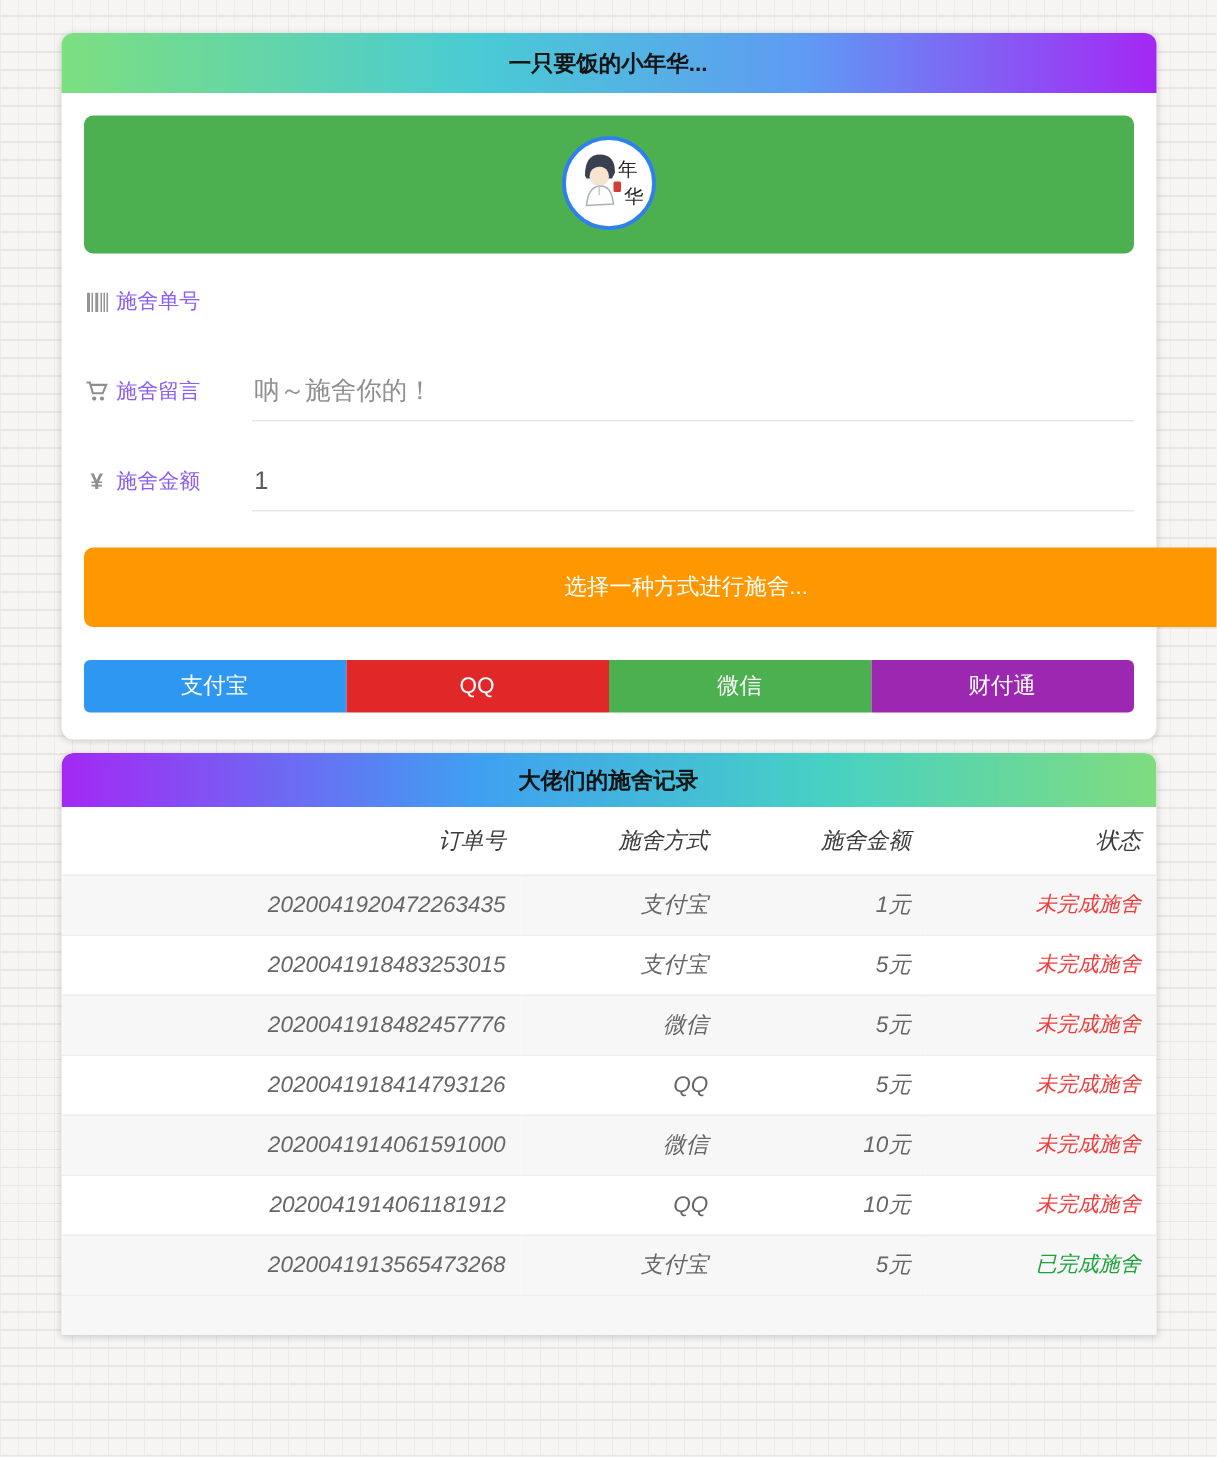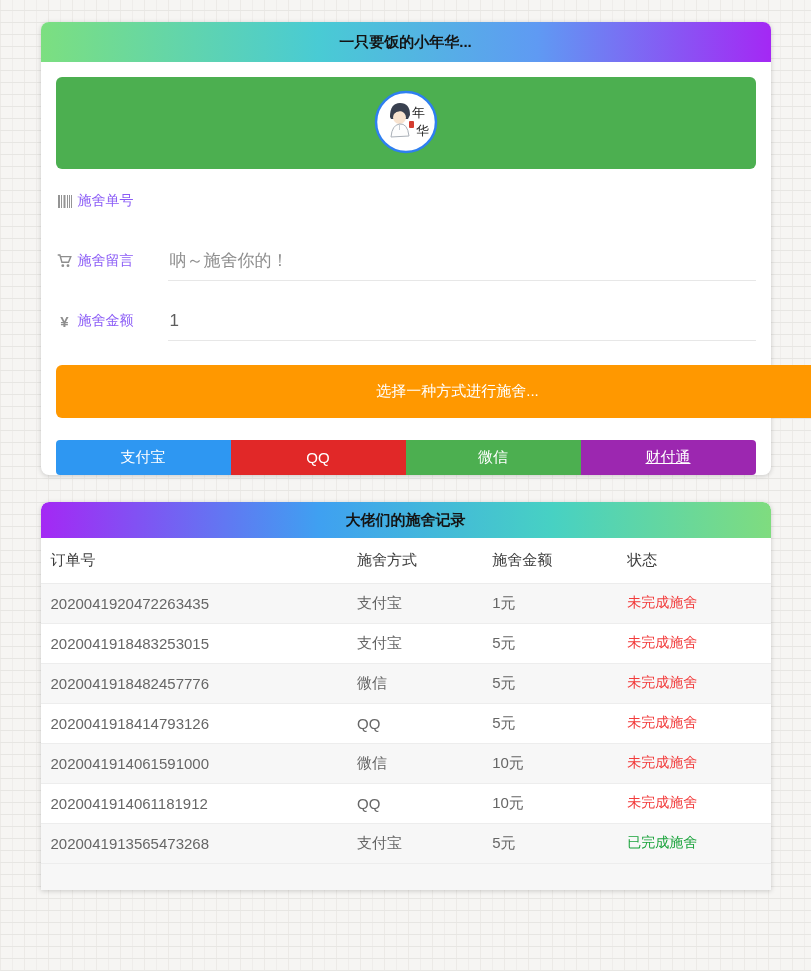--- a/index.html
+++ b/index.html
@@ -20,21 +20,21 @@
   }
   .grad {
     display: flex; align-items: center; justify-content: center;
     border-radius: 8px 8px 0 0;
     font-weight: 700; font-size: 15px; color: #141414;
   }
   .grad1 { height: 40px; background: linear-gradient(90deg,#7cdf80,#49cbd4 38%,#5f9af3 68%,#a428f4); }
   .grad2 { height: 36px; background: linear-gradient(90deg,#a428f4,#3fa0f1 38%,#47d1c3 70%,#7fdc7f); }
 
   
-  .card1 { padding-bottom: 0; margin-bottom: 27px; }
+  .card1 { padding-bottom: 18px; margin-bottom: 9px; }
   .notice {
     margin: 15px 15px 0;
     background: #4caf50;
     border-radius: 6px;
     text-align: center;
     padding: 13px 12px 15px;
   }
   .avatar { width: 64px; height: 64px; margin: 0 auto; }
   .notice-msg { color: #3ee0cb; font-size: 15px; margin-top: 9px; }
 
@@ -57,26 +57,26 @@
     background: #ff9800; border: none; border-radius: 6px;
     color: #fff; font-size: 15px; cursor: pointer;
     font-family: "Liberation Sans", "DejaVu Sans", sans-serif;
   }
   .payrow { display: flex; margin: 22px 15px 0; }
   .paybtn {
     flex: 1; height: 35px; border: none; color: #fff; font-size: 15px; cursor: pointer;
     font-family: "Liberation Sans", "DejaVu Sans", sans-serif;
   }
   .paybtn:first-child { border-radius: 4px 0 0 4px; }
-  .paybtn:last-child  { border-radius: 0 4px 4px 0; text-decoration: underline; }
+  .paybtn:last-child  { border-radius: 0 4px 4px 0; }
 
   
   .card2 { border-radius: 8px 8px 0 0; overflow: hidden; }
   table { width: 100%; border-collapse: collapse; table-layout: fixed; }
-  th, td { text-align: left; padding: 0 10px; }
+  th, td { text-align: right; padding: 0 10px; font-style: italic; }
   thead th {
     height: 45px; font-size: 15px; font-weight: 400; color: #3c3c3c;
     border-bottom: 1px solid #ececec;
   }
   tbody td { height: 40px; font-size: 15px; color: #666; border-bottom: 1px solid #ededed; }
   tbody tr:nth-child(odd) { background: #f7f7f7; }
   td.status { font-size: 14px; }
   .col1 { width: 42%; } .col2 { width: 18.5%; } .col3 { width: 18.5%; } .col4 { width: 21%; }
   .tbl-footer { height: 26px; background: #f7f7f7; }
 </style>

